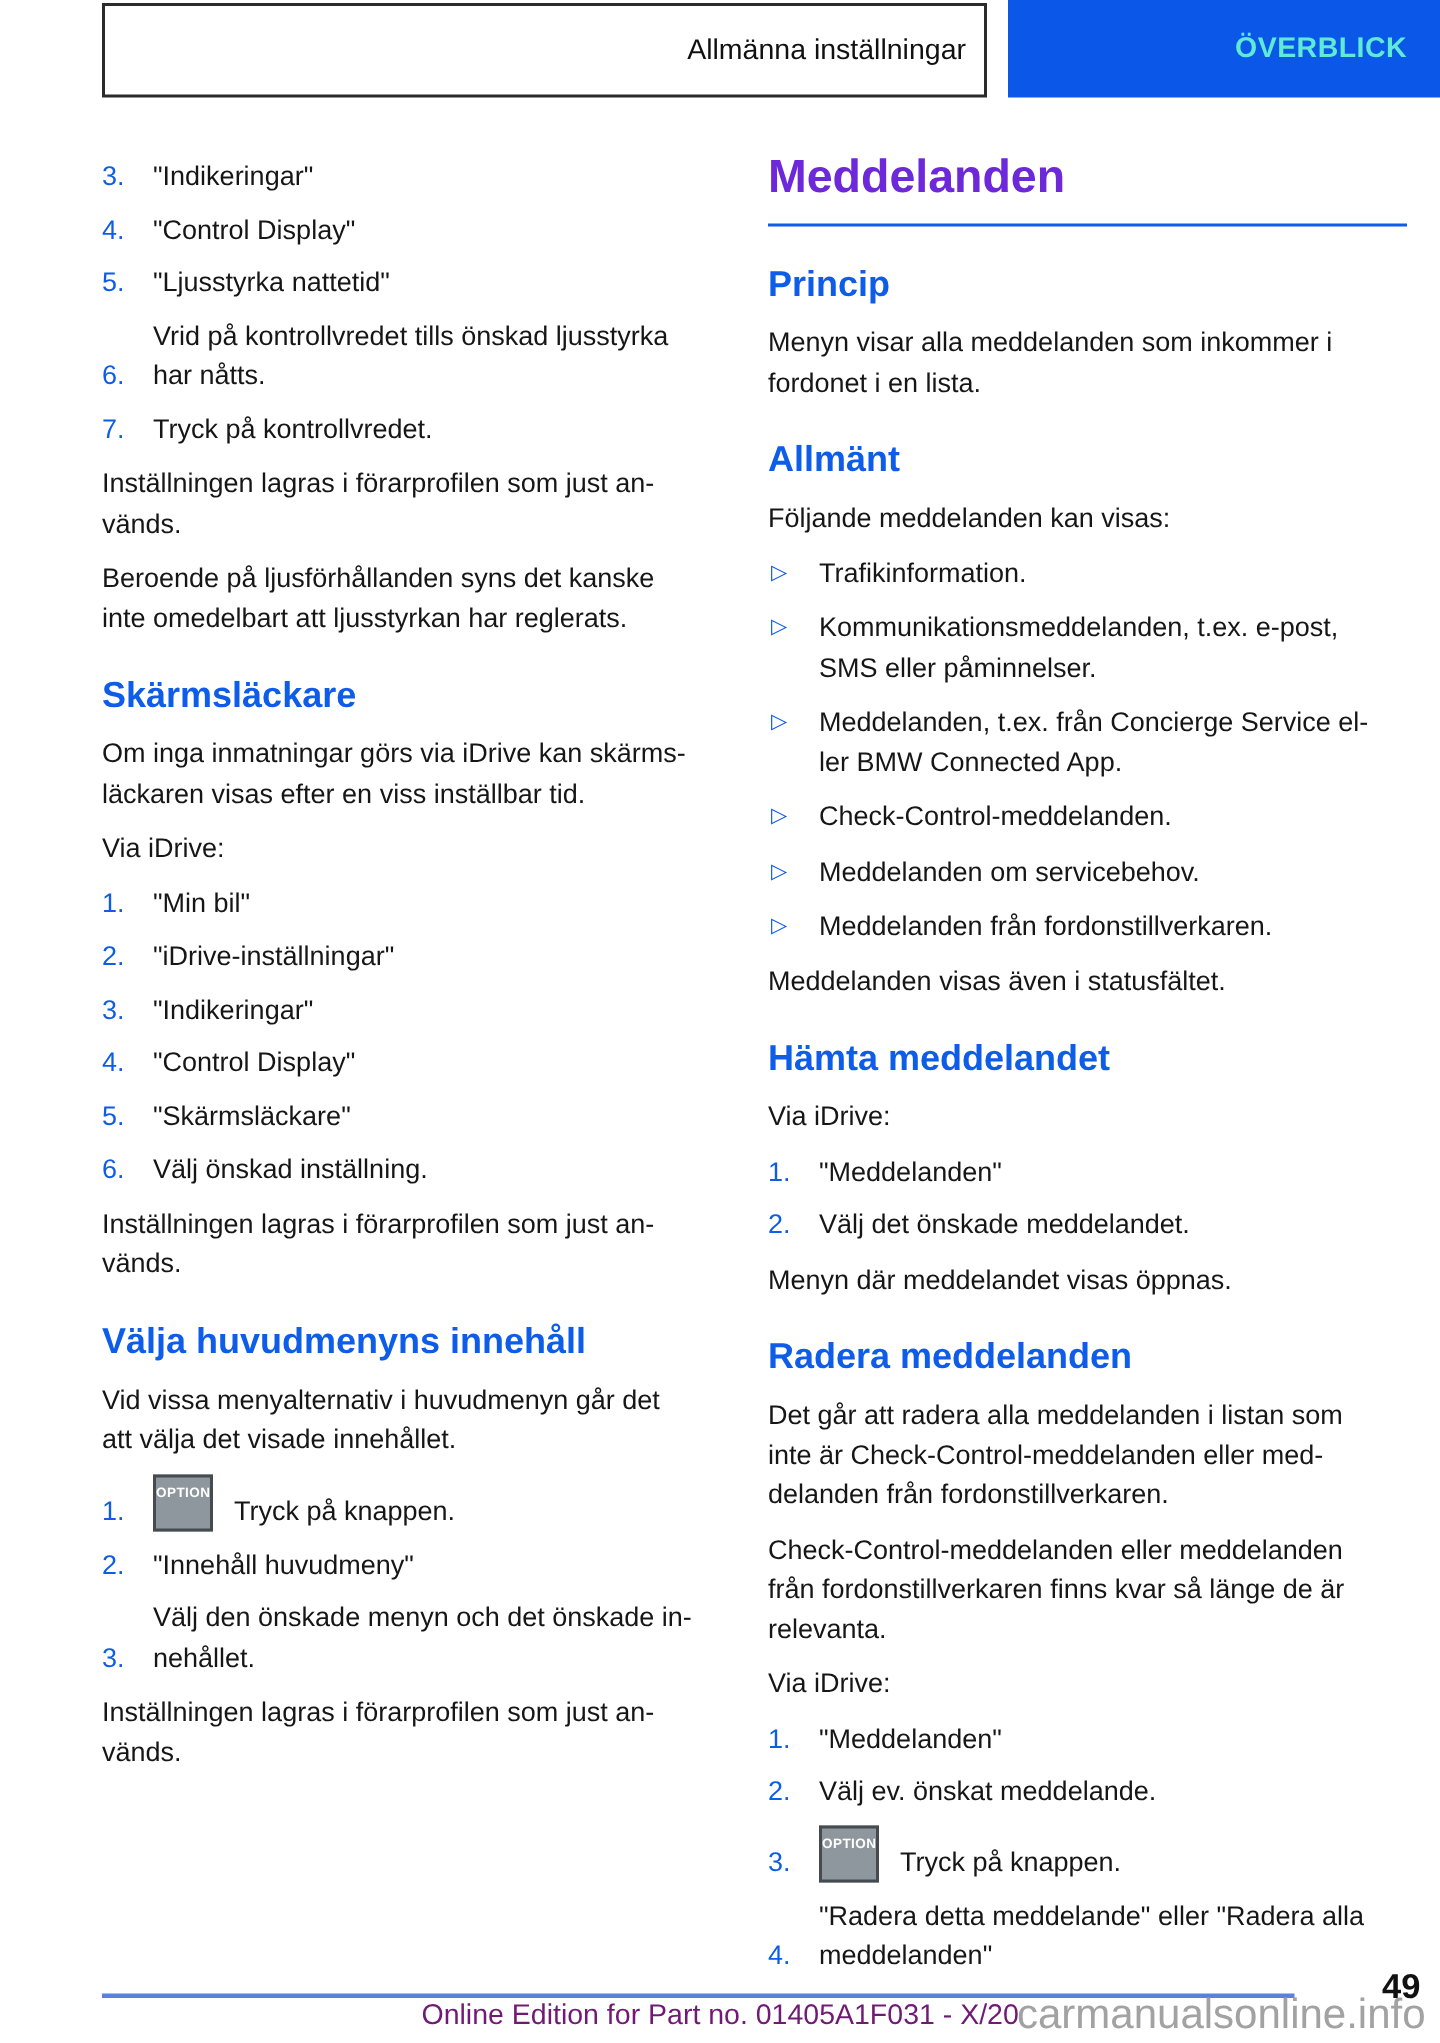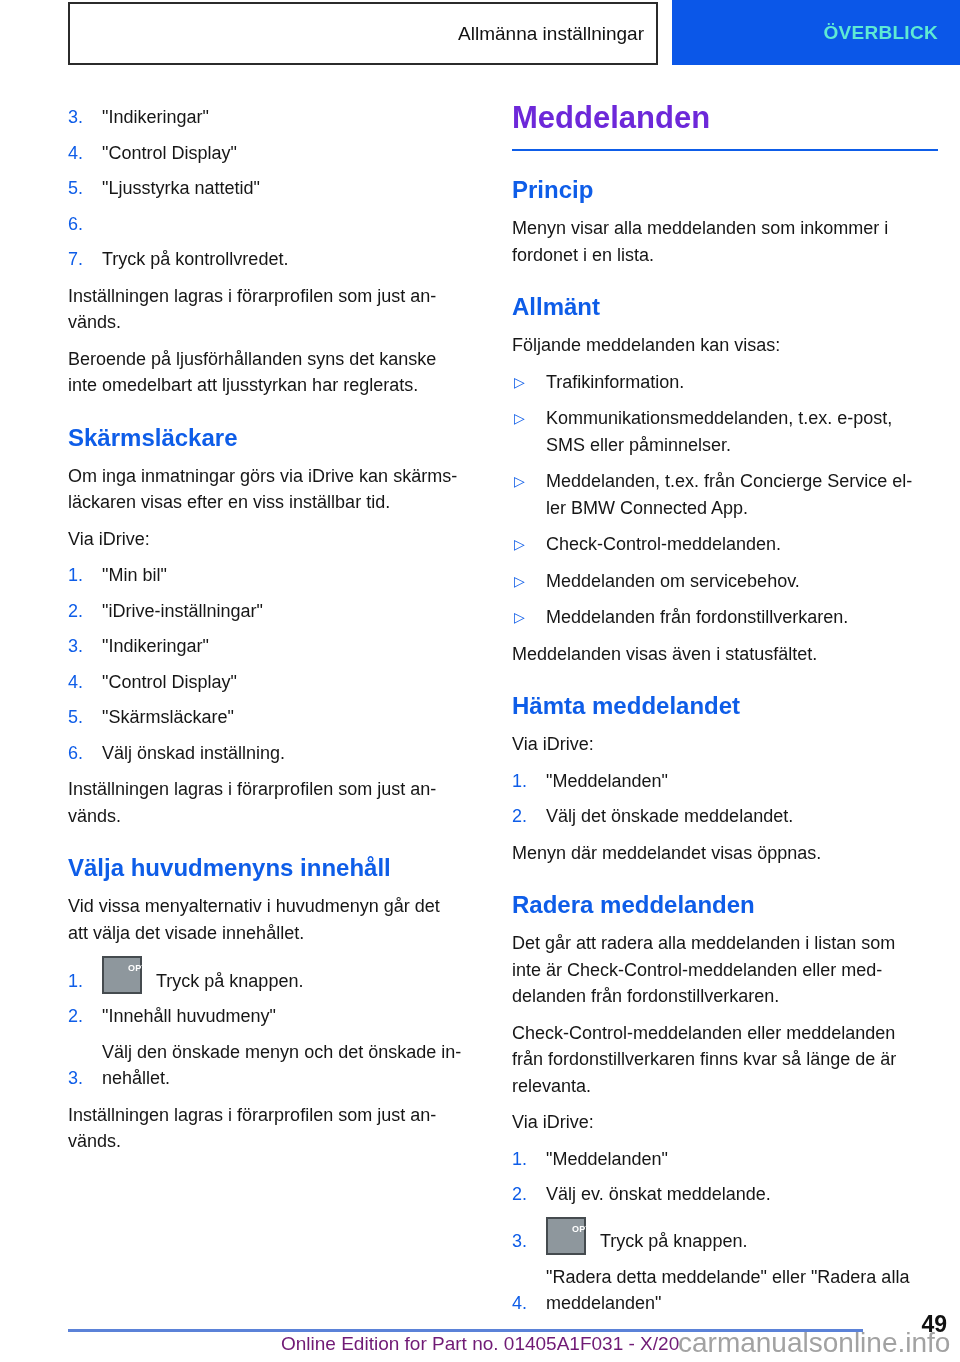--- a/index.html
+++ b/index.html
@@ -34,21 +34,21 @@
   }
   p{margin:0 0 10px 0;font-size:18px;line-height:26.5px;white-space:pre;}
   ol.plain{list-style:none;margin:4px 0 10px 0;padding:0;}
   ol.plain li{display:flex;align-items:flex-end;margin:0 0 9px 0;}
   ol.plain .num{flex:none;width:34px;color:#0e5de8;font-size:18px;line-height:26.5px;}
   ol.plain .txt{font-size:18px;line-height:26.5px;white-space:pre;}
   .option-btn{
     display:inline-block;flex:none;width:40px;height:38px;box-sizing:border-box;
     background:#8e979d;border:2px solid #454b4f;color:#ffffff;
     font-size:9px;font-weight:bold;text-align:center;padding-top:5px;
-    letter-spacing:.3px;margin-right:14px;padding-left:24px;
+    letter-spacing:.3px;margin-right:14px;
   }
   ul.bullets{list-style:none;margin:2px 0 10px 0;padding:0;}
   ul.bullets li{display:flex;align-items:flex-start;margin:0 0 10px 0;}
   ul.bullets .tri{
     flex:none;width:32px;padding-left:2px;color:#0e5de8;
     font-family:"DejaVu Sans", sans-serif;font-size:14px;line-height:26.5px;
   }
   ul.bullets .txt{font-size:18px;line-height:26.5px;white-space:pre;}
   
   .page-num{position:absolute;right:13px;top:1291px;font-size:23px;font-weight:bold;color:#111;margin-top:20px;}
@@ -76,20 +76,22 @@
     <li>
       <span class="num">4.</span>
       <span class="txt">"Control Display"</span>
     </li>
     <li>
       <span class="num">5.</span>
       <span class="txt">"Ljusstyrka nattetid"</span>
     </li>
     <li>
       <span class="num">6.</span>
+      <span class="txt">Vrid på kontrollvredet tills önskad ljusstyrka
+har nåtts.</span>
     </li>
     <li>
       <span class="num">7.</span>
       <span class="txt">Tryck på kontrollvredet.</span>
     </li>
   </ol>
 
   <p>Inställningen lagras i förarprofilen som just an-
 vänds.</p>
   <p>Beroende på ljusförhållanden syns det kanske

